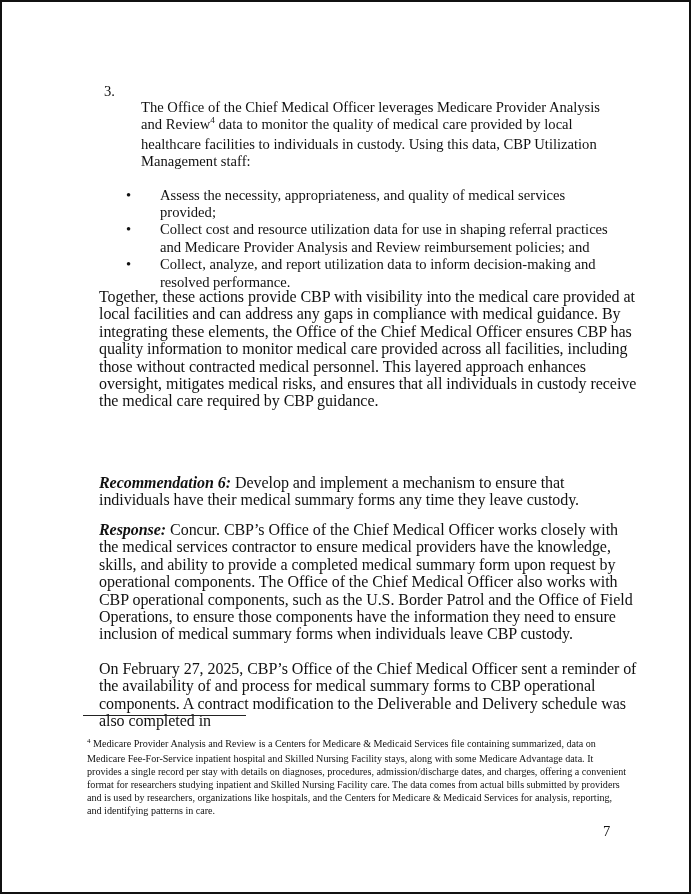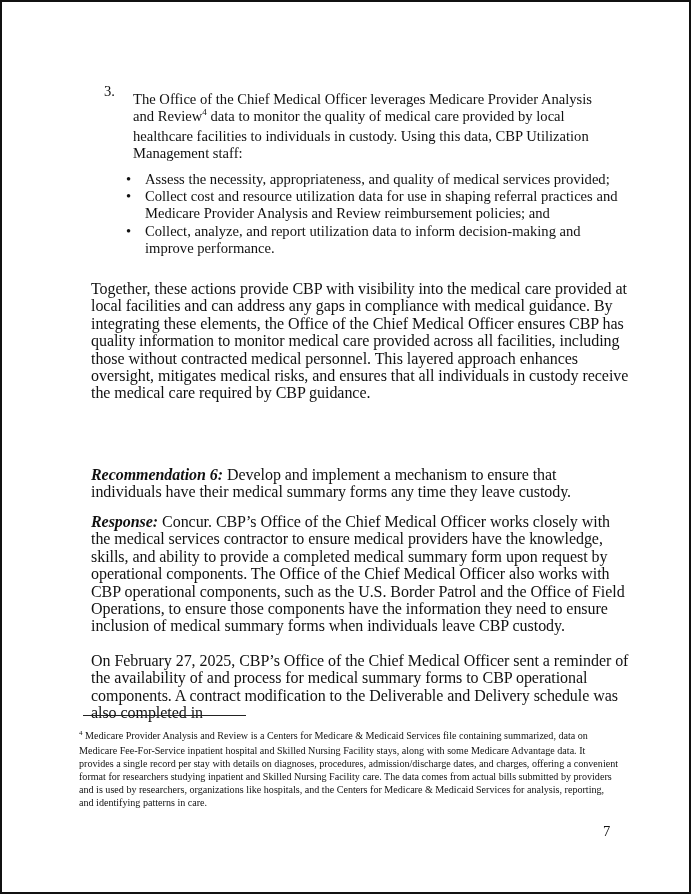--- a/index.html
+++ b/index.html
@@ -29,22 +29,22 @@
       width: 520px;
       font-size: 14.6px;
       line-height: 17.4px;
     }
     .num-row { display: flex; }
     .num-label { width: 21px; flex: none; }
     .num-text { flex: 1; }
     ul.bullets { list-style: none; margin: 0; padding: 0; }
     ul.bullets li { display: flex; }
     .bullet { width: 19px; flex: none; text-align: left; padding-left: 1px; }
-    .bullet-text { flex: 1; }
-    p { margin: 8px; }
+    .bullet-text { flex: 1; margin-left: 15px; }
+    p { margin: 16px; }
     sup { font-size: 9px; vertical-align: 0; position: relative; top: -6px; }
     .p1 { top: 270px; }
     .p2 { top: 391px; }
     .p3 { top: 456px; }
     .p4 { top: 503px; }
     .p5 { top: 642px; }
     b { font-weight: bold; font-style: italic; }
     .fn-rule {
       position: absolute; left: 81px; top: 713px;
       width: 163px; height: 0; border-top: 1px solid #222;
@@ -73,21 +73,21 @@
           <li>
             <span class="bullet">•</span>
             <span class="bullet-text">Assess the necessity, appropriateness, and quality of medical services provided;</span>
           </li>
           <li>
             <span class="bullet">•</span>
             <span class="bullet-text">Collect cost and resource utilization data for use in shaping referral practices and Medicare Provider Analysis and Review reimbursement policies; and</span>
           </li>
           <li>
             <span class="bullet">•</span>
-            <span class="bullet-text">Collect, analyze, and report utilization data to inform decision-making and improve performance.</span>
+            <span class="bullet-text">Collect, analyze, and report utilization data to inform decision-making and resolved performance.</span>
           </li>
         </ul>
       </div>
     </div>
   </div>
 
   <p class="body-text p1">Together, these actions provide CBP with visibility into the medical care provided at local facilities and can address any gaps in compliance with medical guidance.  By integrating these elements, the Office of the Chief Medical Officer ensures CBP has quality information to monitor medical care provided across all facilities, including those without contracted medical personnel.  This layered approach enhances oversight, mitigates medical risks, and ensures that all individuals in custody receive the medical care required by CBP guidance.</p>
 
 
   <p class="body-text p3"><b>Recommendation 6:</b><span>  Develop and implement a mechanism to ensure that individuals have their medical summary forms any time they leave custody.</span></p>

